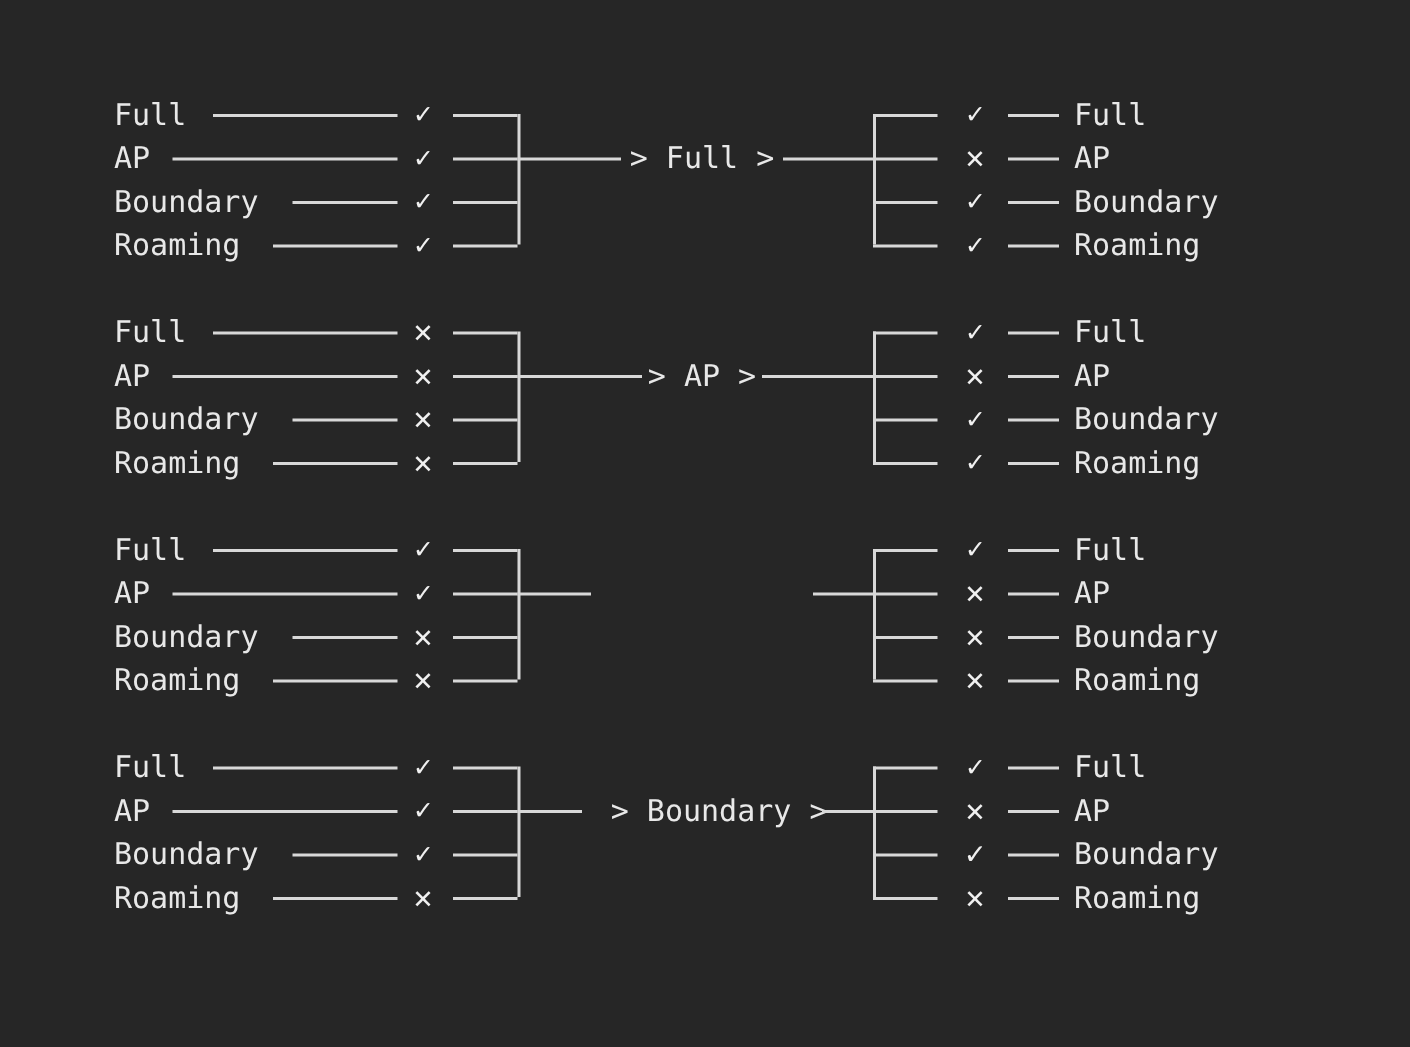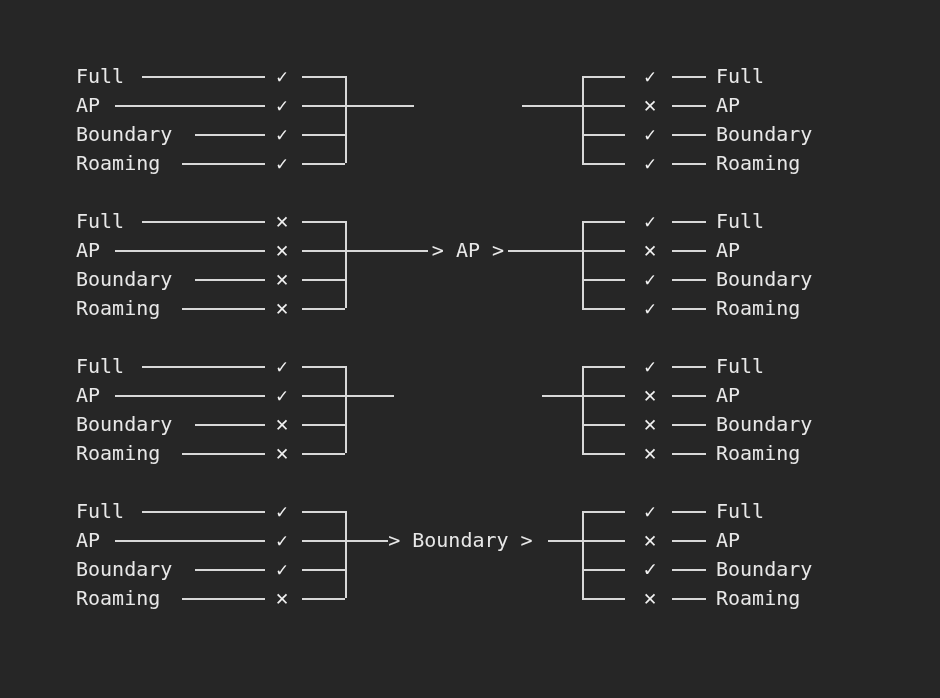--- a/index.html
+++ b/index.html
@@ -142,20 +142,21 @@
         <span class="mark check" style="left: 272px;">✓</span>
       </div>
       <div class="bracket" style="left: 0px; top: 0px; width: 940px; height: 130px;">
         <div class="hline" style="left: 302px; top: 14px; width: 43px;"></div>
         <div class="hline" style="left: 302px; top: 43px; width: 43px;"></div>
         <div class="hline" style="left: 302px; top: 72px; width: 43px;"></div>
         <div class="hline" style="left: 302px; top: 101px; width: 43px;"></div>
         <div class="vline" style="left: 345px; top: 14px; height: 87px;"></div>
       </div>
       <div class="stem" style="left: 345px; top: 43px; width: 69.4px;"></div>
+      <div class="center-label" style="left: 414.4px; top: 29px; width: 107.2px; line-height: 29px;">&gt; Full &gt;</div>
       <div class="stem" style="left: 521.6px; top: 43px; width: 60.4px;"></div>
       <div class="bracket" style="left: 0px; top: 0px; width: 940px; height: 130px;">
         <div class="vline" style="left: 582px; top: 14px; height: 87px;"></div>
         <div class="hline" style="left: 582px; top: 14px; width: 43px;"></div>
         <div class="hline" style="left: 582px; top: 43px; width: 43px;"></div>
         <div class="hline" style="left: 582px; top: 72px; width: 43px;"></div>
         <div class="hline" style="left: 582px; top: 101px; width: 43px;"></div>
       </div>
       <div class="row" style="top: 0px;">
         <span class="mark check" style="left: 640px;">✓</span>
@@ -317,21 +318,21 @@
         <span class="mark x" style="left: 272px;">✕</span>
       </div>
       <div class="bracket" style="left: 0px; top: 0px; width: 940px; height: 130px;">
         <div class="hline" style="left: 302px; top: 14px; width: 43px;"></div>
         <div class="hline" style="left: 302px; top: 43px; width: 43px;"></div>
         <div class="hline" style="left: 302px; top: 72px; width: 43px;"></div>
         <div class="hline" style="left: 302px; top: 101px; width: 43px;"></div>
         <div class="vline" style="left: 345px; top: 14px; height: 87px;"></div>
       </div>
       <div class="stem" style="left: 345px; top: 43px; width: 42.6px;"></div>
-      <div class="center-label" style="left: 380px; top: 29px; width: 160.8px; line-height: 29px;">&gt; Boundary &gt;</div>
+      <div class="center-label" style="left: 399px; top: 29px; width: 160.8px; line-height: 29px;">&gt; Boundary &gt;</div>
       <div class="stem" style="left: 548.4px; top: 43px; width: 33.6px;"></div>
       <div class="bracket" style="left: 0px; top: 0px; width: 940px; height: 130px;">
         <div class="vline" style="left: 582px; top: 14px; height: 87px;"></div>
         <div class="hline" style="left: 582px; top: 14px; width: 43px;"></div>
         <div class="hline" style="left: 582px; top: 43px; width: 43px;"></div>
         <div class="hline" style="left: 582px; top: 72px; width: 43px;"></div>
         <div class="hline" style="left: 582px; top: 101px; width: 43px;"></div>
       </div>
       <div class="row" style="top: 0px;">
         <span class="mark check" style="left: 640px;">✓</span>

